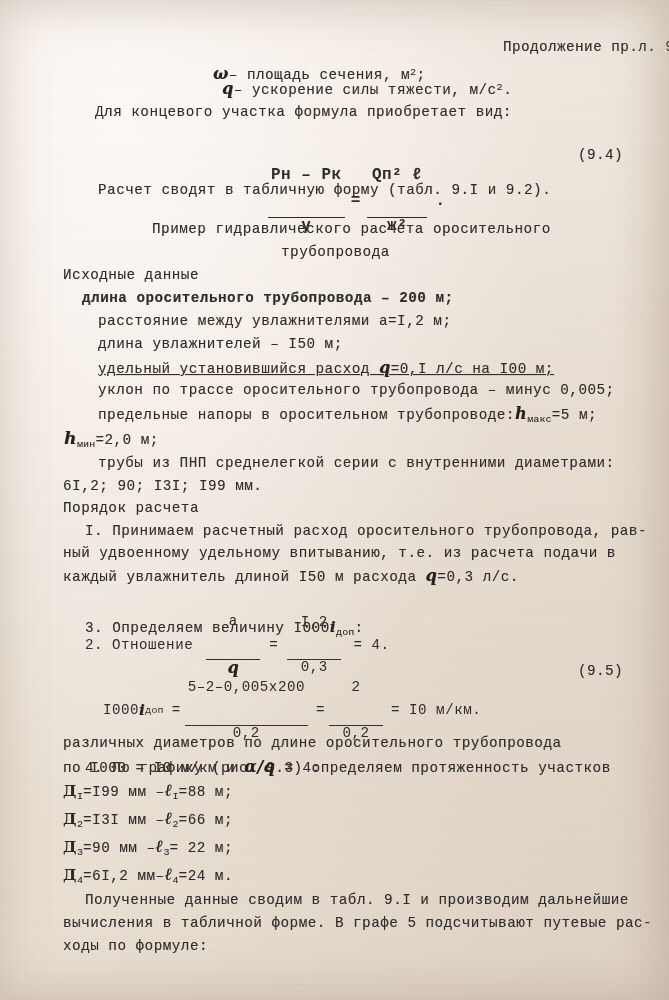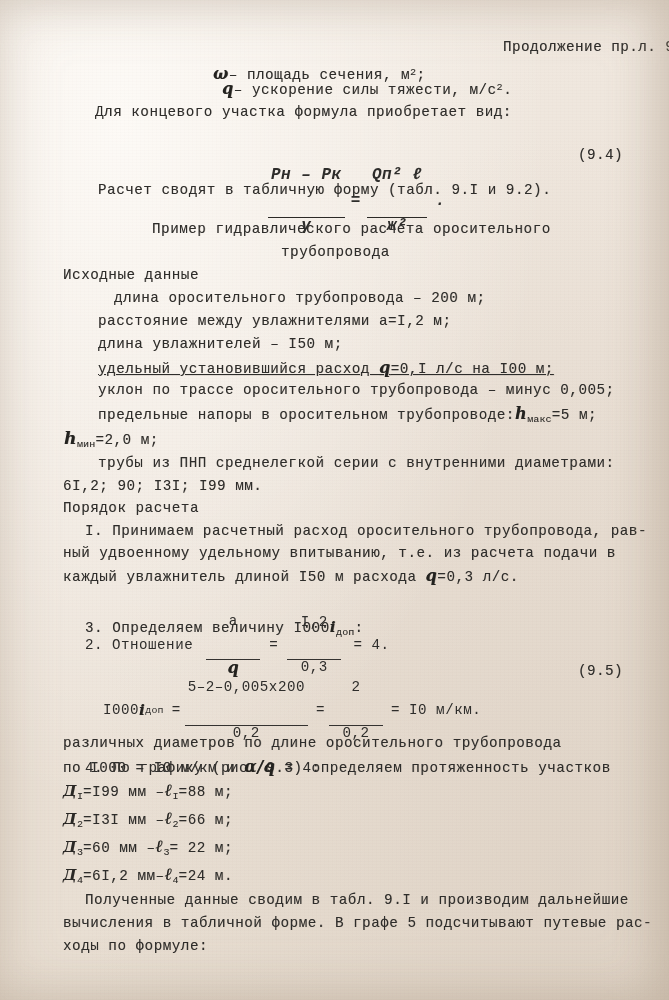--- a/index.html
+++ b/index.html
@@ -55,21 +55,20 @@
   
   .hand {
     font-family: "DejaVu Serif", "Liberation Serif", serif;
     font-style: italic;
     font-weight: 700;
     color: #23221f;
     text-shadow: 0.4px 0.4px 0.6px rgba(60,55,50,0.55);
   }
   .hand-lt {
     font-family: "DejaVu Serif", "Liberation Serif", serif;
-    font-style: italic;
     font-weight: 700;
     color: #2a2825;
   }
   sub {
     font-size: 0.70em;
     letter-spacing: 0.2px;
     vertical-align: -0.28em;
   }
   sup {
     font-size: 0.70em;
@@ -128,21 +127,21 @@
   </div>
   <div class="eqno txt" style="left:578px; top:148px;">(9.4)</div>
 
   <div class="txt" style="left:98px; top:183px;">Расчет сводят в табличную форму (табл. 9.I и 9.2).</div>
 
   <div class="txt" style="left:152px; top:222px;">Пример гидравлического расчета оросительного</div>
   <div class="txt" style="left:281px; top:245px;">трубопровода</div>
 
   <div class="txt" style="left:63px; top:268px;">Исходные данные</div>
 
-  <div class="txt" style="left:114px; top:291px;">длина оросительного трубопровода – 200 м;</div>
+  <div class="txt" style="left:82px; top:291px;font-weight:bold;">длина оросительного трубопровода – 200 м;</div>
   <div class="txt" style="left:98px; top:314px;">расстояние между увлажнителями а=I,2 м;</div>
   <div class="txt" style="left:98px; top:337px;">длина увлажнителей – I50 м;</div>
 
   <div class="txt" style="left:98px; top:360px;text-decoration:underline;"><span>удельный установившийся расход </span><span class="hand" style="font-size:16px;">q</span><span>=0,I л/с на I00 м;</span></div>
 
   <div class="txt" style="left:98px; top:383px;">уклон по трассе оросительного трубопровода – минус 0,005;</div>
 
   <div class="txt" style="left:98px; top:406px;"><span>предельные напоры в оросительном трубопроводе:</span><span class="hand" style="font-size:16px;">h</span><sub>макс</sub><span>=5 м;</span></div>
 
   <div class="txt" style="left:64px; top:430px;"><span class="hand" style="font-size:17px;">h</span><sub>мин</sub><span>=2,0 м;</span></div>
@@ -189,21 +188,21 @@
   <div class="eqno txt" style="left:578px; top:664px;">(9.5)</div>
 
   <div class="txt" style="left:85px; top:713px;margin-top:48px;">4. По графику (рис. 9.3) определяем протяженность участков</div>
   <div class="txt" style="left:63px; top:736px;">различных диаметров по длине оросительного трубопровода</div>
   <div class="txt" style="left:63px; top:759px;"><span>по I000 = I0 м/км и </span><span class="hand" style="font-size:16px;">α</span><span class="hand" style="font-size:16px;">/</span><span class="hand" style="font-size:16px;">q</span><span> = 4:</span></div>
 
   <div class="txt" style="left:63px; top:782px;"><span class="hand-lt" style="font-size:15px;">Д</span><sub>I</sub><span>=I99 мм –</span><span class="hand" style="font-size:17px;">ℓ</span><sub>I</sub><span>=88 м;</span></div>
 
   <div class="txt" style="left:63px; top:810px;text-align:center;"><span class="hand-lt" style="font-size:15px;">Д</span><sub>2</sub><span>=I3I мм –</span><span class="hand" style="font-size:17px;">ℓ</span><sub>2</sub><span>=66 м;</span></div>
 
-  <div class="txt" style="left:63px; top:838px;"><span class="hand-lt" style="font-size:15px;">Д</span><sub>3</sub><span>=60 мм –</span><span class="hand" style="font-size:17px;">ℓ</span><sub>3</sub><span>= 22 м;</span></div>
+  <div class="txt" style="left:63px; top:838px;"><span class="hand-lt" style="font-size:15px;">Д</span><sub>3</sub><span>=90 мм –</span><span class="hand" style="font-size:17px;">ℓ</span><sub>3</sub><span>= 22 м;</span></div>
 
   <div class="txt" style="left:63px; top:866px;"><span class="hand-lt" style="font-size:15px;">Д</span><sub>4</sub><span>=6I,2 мм–</span><span class="hand" style="font-size:17px;">ℓ</span><sub>4</sub><span>=24 м.</span></div>
 
   <div class="txt" style="left:85px; top:893px;">Полученные данные сводим в табл. 9.I и производим дальнейшие</div>
   <div class="txt" style="left:63px; top:916px;">вычисления в табличной форме. В графе 5 подсчитывают путевые рас-</div>
   <div class="txt" style="left:63px; top:939px;">ходы по формуле:</div>
 
   <div id="grain"></div>
   <div id="vignette"></div>
 </div>

